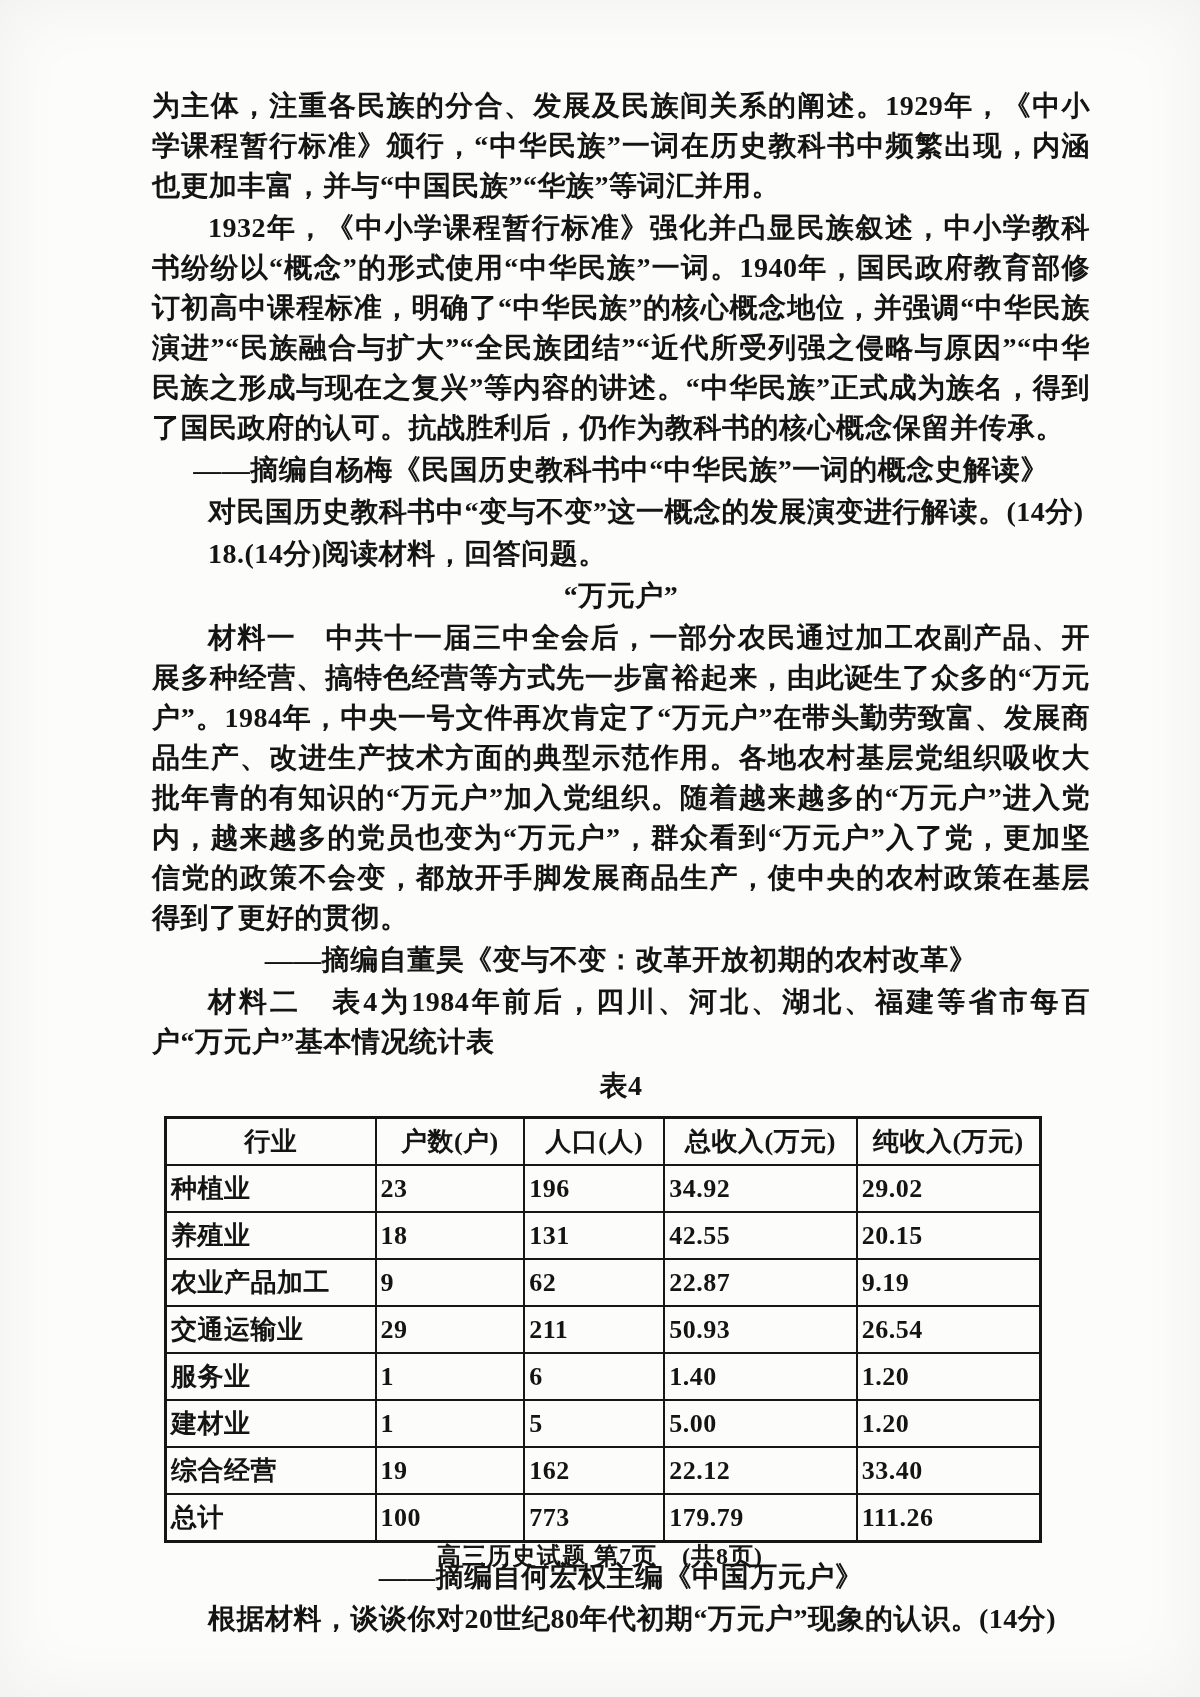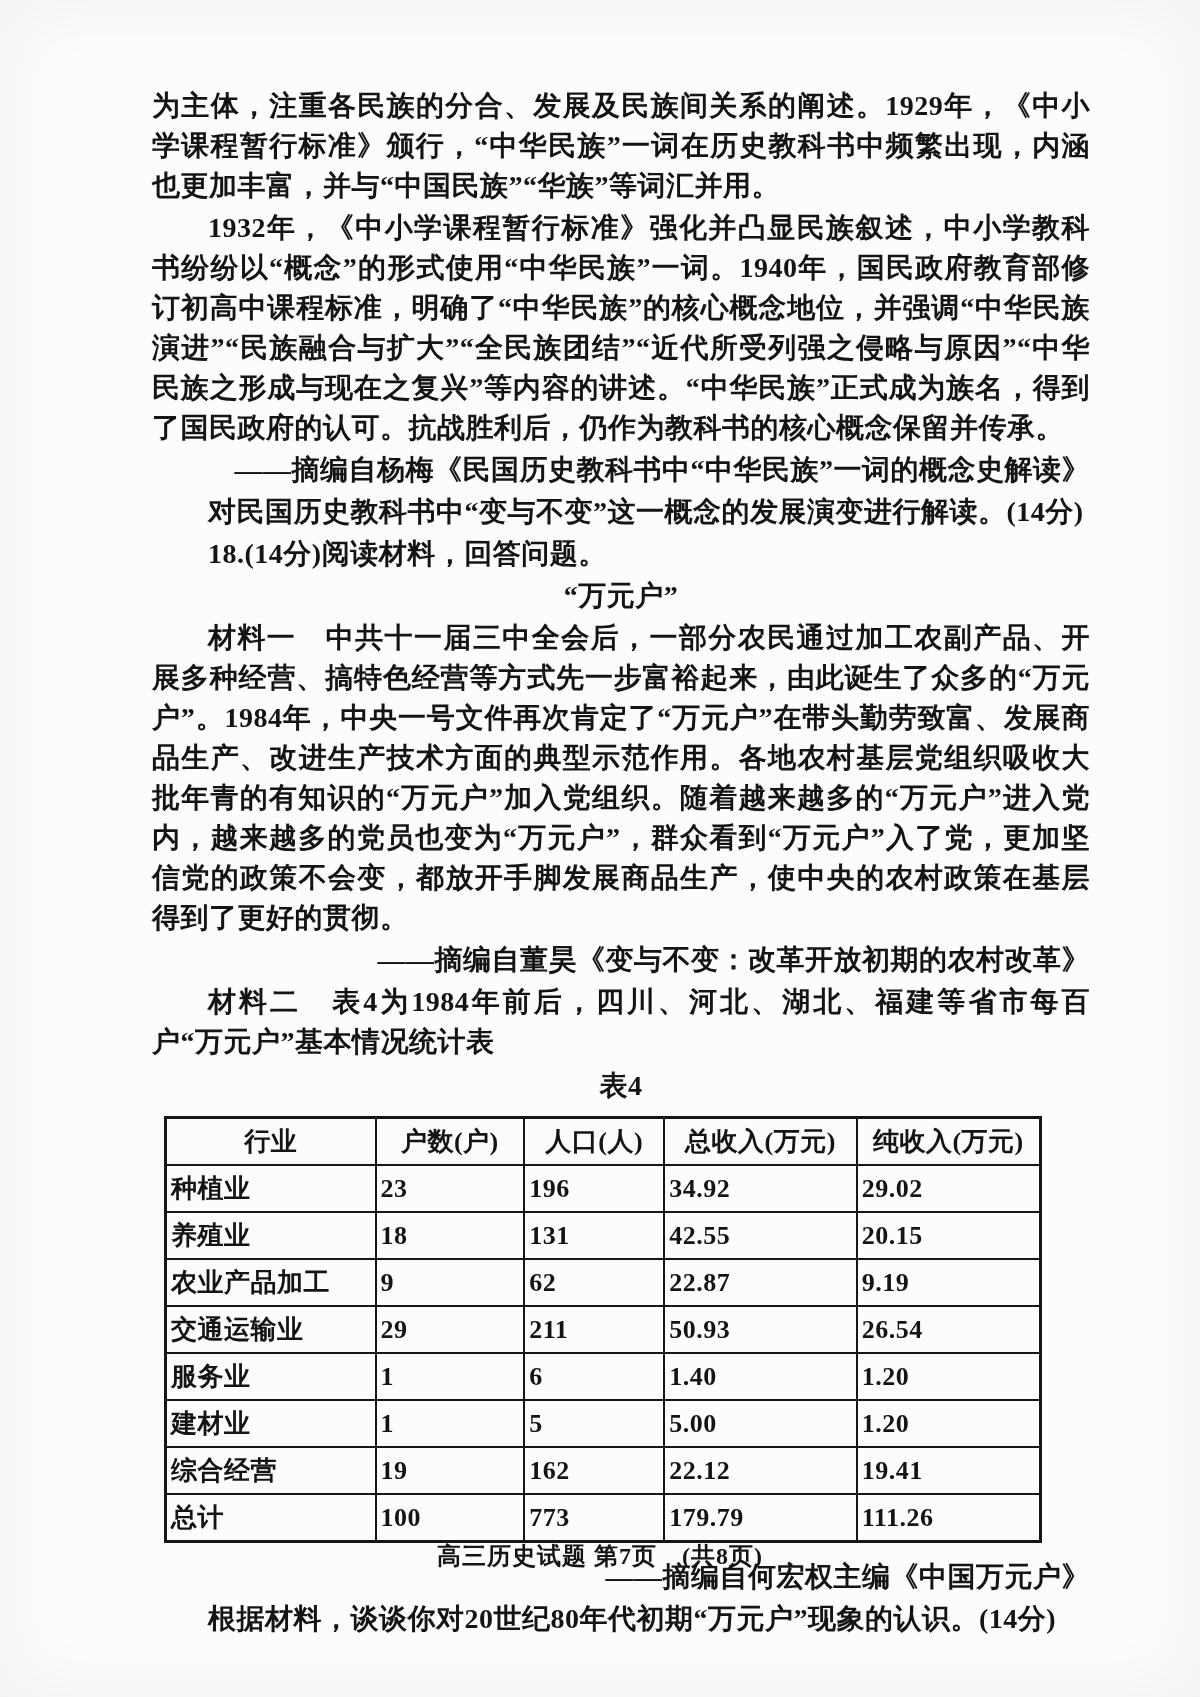--- a/index.html
+++ b/index.html
@@ -26,21 +26,21 @@
   }
   .content p {
     margin: 2px;
     font-size: 28px;
     line-height: 40px;
     font-weight: 700;
     letter-spacing: 0.5px;
   }
   .para { text-align: justify; text-indent: 2em; }
   .noindent { text-indent: 0; }
-  .cite { text-align: right; }
+  .cite { text-align: center; }
   .center { text-align: center; }
   .table-title { margin-top: 4px !important; }
   table {
     border-collapse: collapse;
     width: 878px;
     margin: 10px 0 0 14px;
     border: 3px solid #161616;
   }
   th, td {
     border: 2px solid #161616;
@@ -139,21 +139,21 @@
           <td>1</td>
           <td>5</td>
           <td>5.00</td>
           <td>1.20</td>
         </tr>
         <tr>
           <td>综合经营</td>
           <td>19</td>
           <td>162</td>
           <td>22.12</td>
-          <td>19.41</td>
+          <td>33.40</td>
         </tr>
         <tr>
           <td>总计</td>
           <td>100</td>
           <td>773</td>
           <td>179.79</td>
           <td>111.26</td>
         </tr>
       </tbody>
     </table>

